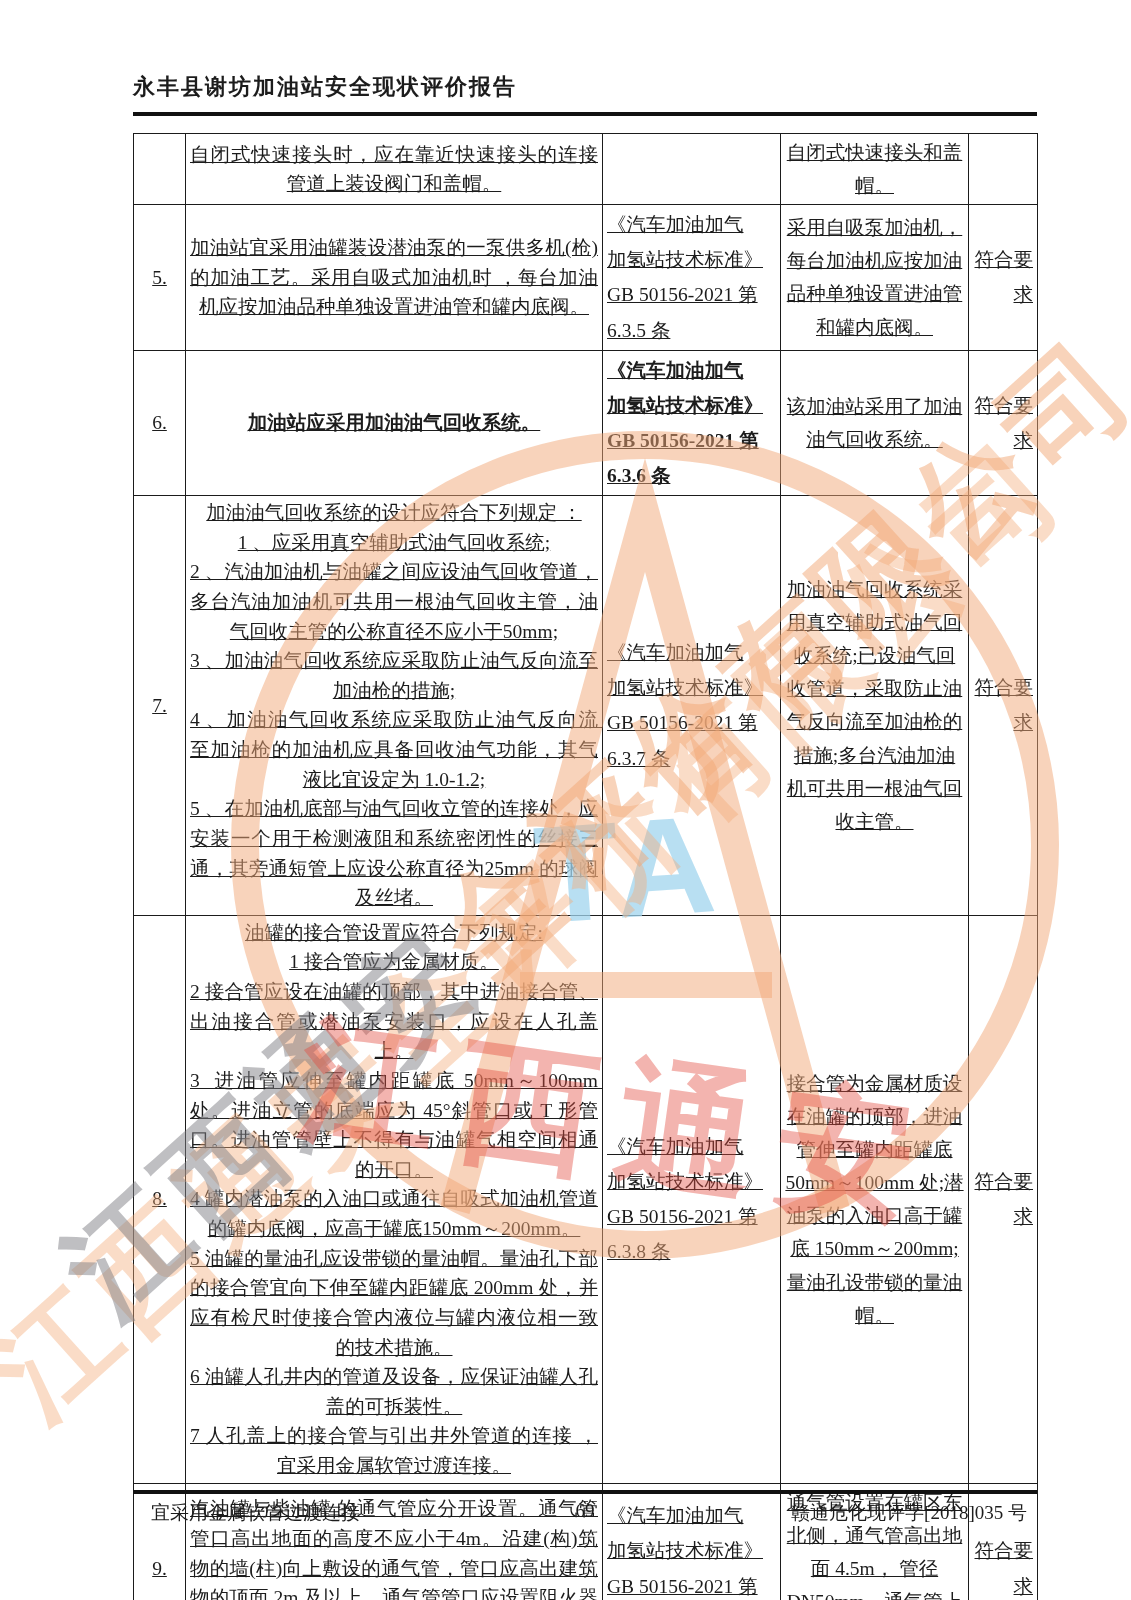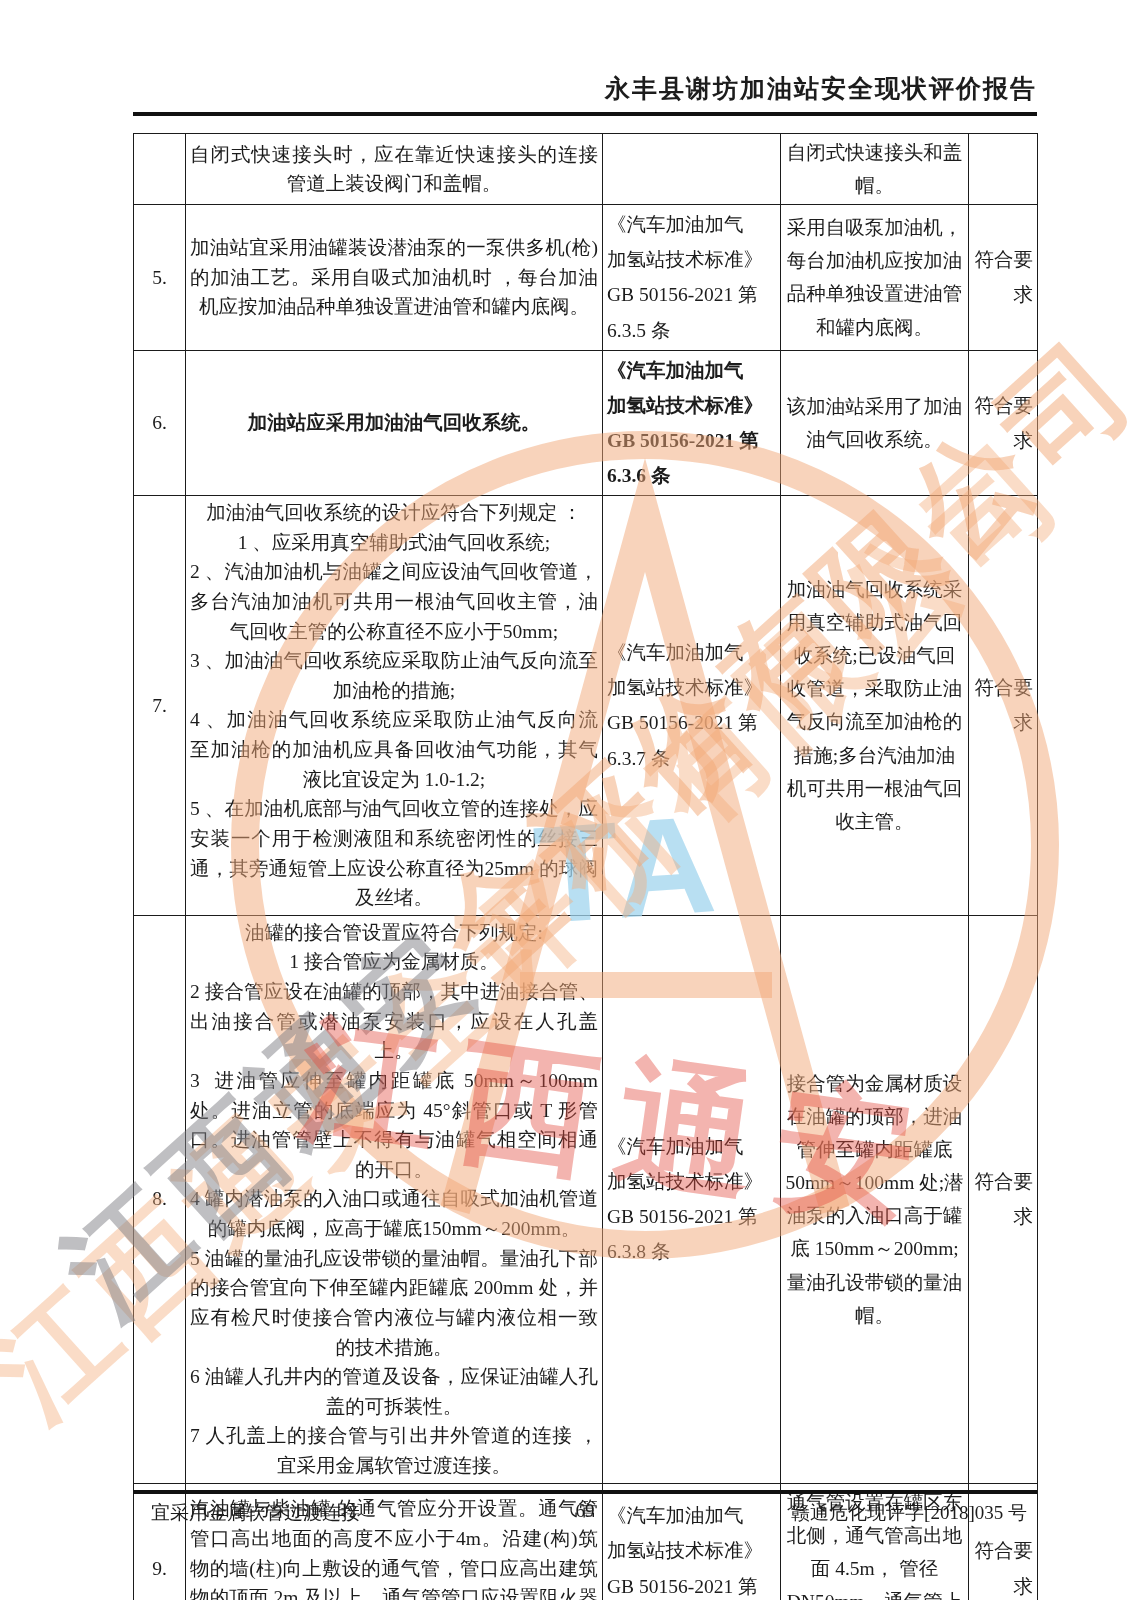--- a/index.html
+++ b/index.html
@@ -4,33 +4,33 @@
 <style>
   html,body{margin:0;padding:0;}
   body{
     width:1131px;height:1600px;position:relative;background:#ffffff;
     font-family:"Liberation Serif","DejaVu Serif",serif;color:#1c1c1c;
     overflow:hidden;
   }
   
   .page-title{
     position:absolute;left:133px;top:72px;width:904px;
-    text-align:right;font-size:25px;font-weight:bold;letter-spacing:2px;
+    text-align:left;font-size:22px;font-weight:bold;letter-spacing:2px;
   }
   .header-rule{
     position:absolute;left:133px;top:112px;width:904px;height:4px;background:#111;
   }
   
   table.review{
     position:absolute;left:133px;top:133px;width:904px;
     border-collapse:collapse;table-layout:fixed;
     font-size:19.5px;line-height:1.52;
   }
   table.review td{
-    border:1.6px solid #1b1b1b;vertical-align:middle;padding:2px 4px;overflow:hidden;
+    border:1.6px solid #1b1b1b;vertical-align:middle;padding:2px 4px;overflow:hidden;text-decoration:underline;
   }
   td.c-num{text-align:center;}
   td.c-content{white-space:pre-wrap;text-align:justify;text-align-last:center;padding:2px 8px;}
   td.c-standard{white-space:pre-line;line-height:1.8;}
   td.c-result{text-align:center;line-height:1.7;padding:2px 10px;margin-left:28px;}
   td.c-status{text-align:right;line-height:1.8;}
   tr.bold-row td.c-content,tr.bold-row td.c-standard{font-weight:bold;}
   
   .footer-rule{
     position:absolute;left:133px;top:1490px;width:904px;height:4px;background:#111;

